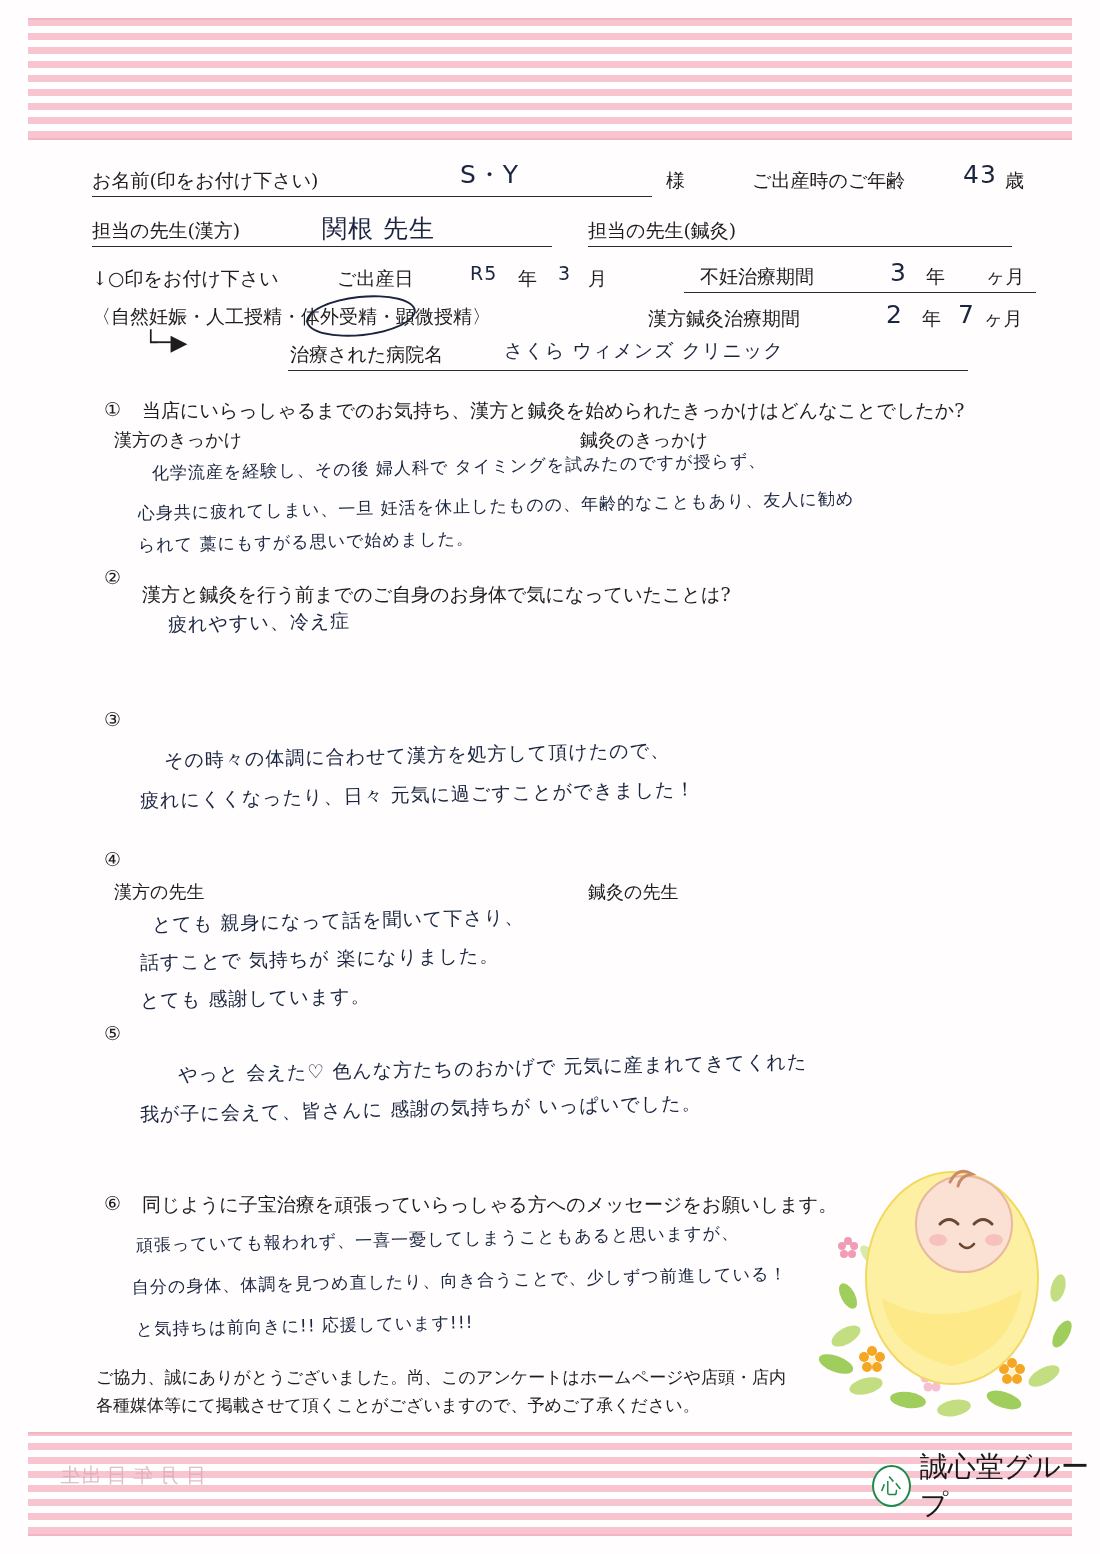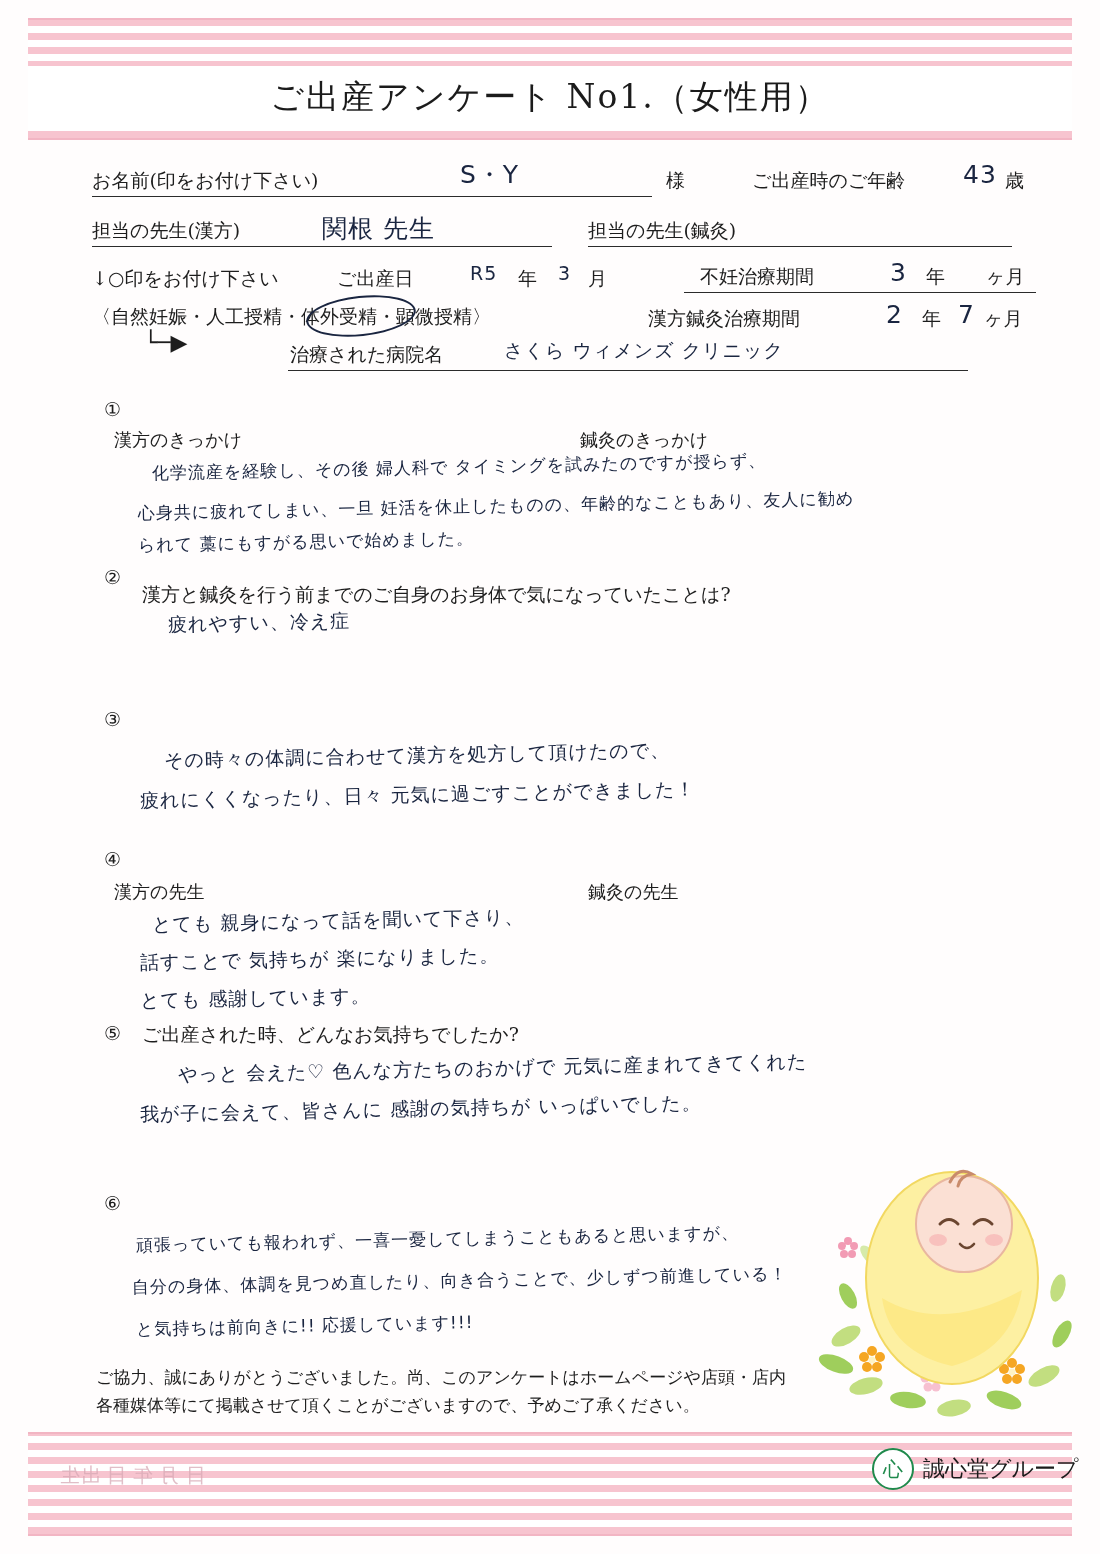--- a/index.html
+++ b/index.html
@@ -123,45 +123,41 @@
     border-radius: 50%;
     border: 2.5px solid #1f8a4c;
     display: flex; align-items: center; justify-content: center;
     color: #1f8a4c;
     font-family: "DejaVu Serif", serif;
     font-size: 20px;
     background: #ffffff;
   }
   .logo-text {
     font-family: Liberation Serif, serif;
-    font-size: 22px;
+    font-size: 28px;
     color: #1b1b1b;
-    text-align: center;
   }
 
   
   .ghost {
     position: absolute;
     font-family: "DejaVu Serif", serif;
     font-size: 20px;
     color: #d7a9b5;
     opacity: .75;
     transform: scaleX(-1);
     white-space: nowrap;
   }
 </style>
 </head>
 <body>
 
 <div id="sheet">
 
   <div class="stripe-band" id="band-top"></div>
-  <div class="title-plate">
-    <div class="title-text">ご出産アンケート No1.（女性用）</div>
-  </div>
 
   <div class="p p19" style="left:92px; top:168px;">お名前(印をお付け下さい)</div>
   <div class="rule" style="left:92px; top:196px; width:560px;"></div>
   <div class="hw hw-lg" style="left:460px; top:158px;">S・Y</div>
   <div class="p p19" style="left:666px; top:168px;">様</div>
   <div class="p p19" style="left:752px; top:168px;">ご出産時のご年齢</div>
   <div class="hw hw-lg" style="left:963px; top:160px;">43</div>
   <div class="p p19" style="left:1005px; top:168px;">歳</div>
 
   <div class="p p19" style="left:92px; top:218px;">担当の先生(漢方)</div>
@@ -194,20 +190,21 @@
   <div class="p p19" style="left:922px; top:306px;">年</div>
   <div class="hw hw-lg" style="left:958px; top:300px;">7</div>
   <div class="p p19" style="left:984px; top:306px;">ヶ月</div>
 
   <div class="arrow" style="left:144px; top:330px; font-size:22px;">└─▶</div>
   <div class="p p19" style="left:290px; top:342px;">治療された病院名</div>
   <div class="rule" style="left:288px; top:370px; width:680px;"></div>
   <div class="hw hw-md" style="left:504px; top:338px;">さくら ウィメンズ クリニック</div>
 
   <div class="qnum" style="left:104px; top:398px;">①</div>
+  <div class="p p19" style="left:142px; top:398px;">当店にいらっしゃるまでのお気持ち、漢方と鍼灸を始められたきっかけはどんなことでしたか?</div>
   <div class="p p18" style="left:114px; top:428px;">漢方のきっかけ</div>
   <div class="p p18" style="left:580px; top:428px;">鍼灸のきっかけ</div>
   <div class="hw hw-sm hw-rot" style="left:152px; top:462px;">化学流産を経験し、その後 婦人科で タイミングを試みたのですが授らず、</div>
   <div class="hw hw-sm hw-rot" style="left:138px; top:502px;">心身共に疲れてしまい、一旦 妊活を休止したものの、年齢的なこともあり、友人に勧め</div>
   <div class="hw hw-sm hw-rot" style="left:138px; top:534px;">られて 藁にもすがる思いで始めました。</div>
 
   <div class="qnum" style="left:104px; top:566px;">②</div>
   <div class="p p19" style="left:142px; top:582px;">漢方と鍼灸を行う前までのご自身のお身体で気になっていたことは?</div>
   <div class="hw hw-md hw-rot" style="left:168px; top:612px;">疲れやすい、冷え症</div>
 
@@ -216,25 +213,25 @@
   <div class="hw hw-md hw-rot" style="left:140px; top:788px;">疲れにくくなったり、日々 元気に過ごすことができました！</div>
 
   <div class="qnum" style="left:104px; top:848px;">④</div>
   <div class="p p18" style="left:114px; top:880px;">漢方の先生</div>
   <div class="p p18" style="left:588px; top:880px;">鍼灸の先生</div>
   <div class="hw hw-md hw-rot" style="left:152px; top:912px;">とても 親身になって話を聞いて下さり、</div>
   <div class="hw hw-md hw-rot" style="left:140px; top:950px;">話すことで 気持ちが 楽になりました。</div>
   <div class="hw hw-md hw-rot" style="left:140px; top:988px;">とても 感謝しています。</div>
 
   <div class="qnum" style="left:104px; top:1022px;">⑤</div>
-  <div class="p p19" style="left:142px; top:1022px;">ご出産された時、どんなお気持ちでしたか?</div>
   <div class="hw hw-md hw-rot" style="left:178px; top:1062px;">やっと 会えた♡  色んな方たちのおかげで 元気に産まれてきてくれた</div>
   <div class="hw hw-md hw-rot" style="left:140px; top:1102px;">我が子に会えて、皆さんに 感謝の気持ちが いっぱいでした。</div>
 
   <div class="qnum" style="left:104px; top:1192px;">⑥</div>
+  <div class="p p19" style="left:142px; top:1192px;">同じように子宝治療を頑張っていらっしゃる方へのメッセージをお願いします。</div>
   <div class="hw hw-sm hw-rot" style="left:136px; top:1234px;">頑張っていても報われず、一喜一憂してしまうこともあると思いますが、</div>
   <div class="hw hw-sm hw-rot" style="left:132px; top:1276px;">自分の身体、体調を見つめ直したり、向き合うことで、少しずつ前進している！</div>
   <div class="hw hw-sm hw-rot" style="left:136px; top:1318px;">と気持ちは前向きに!!          応援しています!!!</div>
 
   <div class="p p17" style="left:96px; top:1366px;">ご協力、誠にありがとうございました。尚、このアンケートはホームページや店頭・店内</div>
   <div class="p p17" style="left:96px; top:1394px;">各種媒体等にて掲載させて頂くことがございますので、予めご了承ください。</div>
 
   <svg id="baby-illo" viewBox="0 0 268 300">
 
     <g opacity="0.85">

